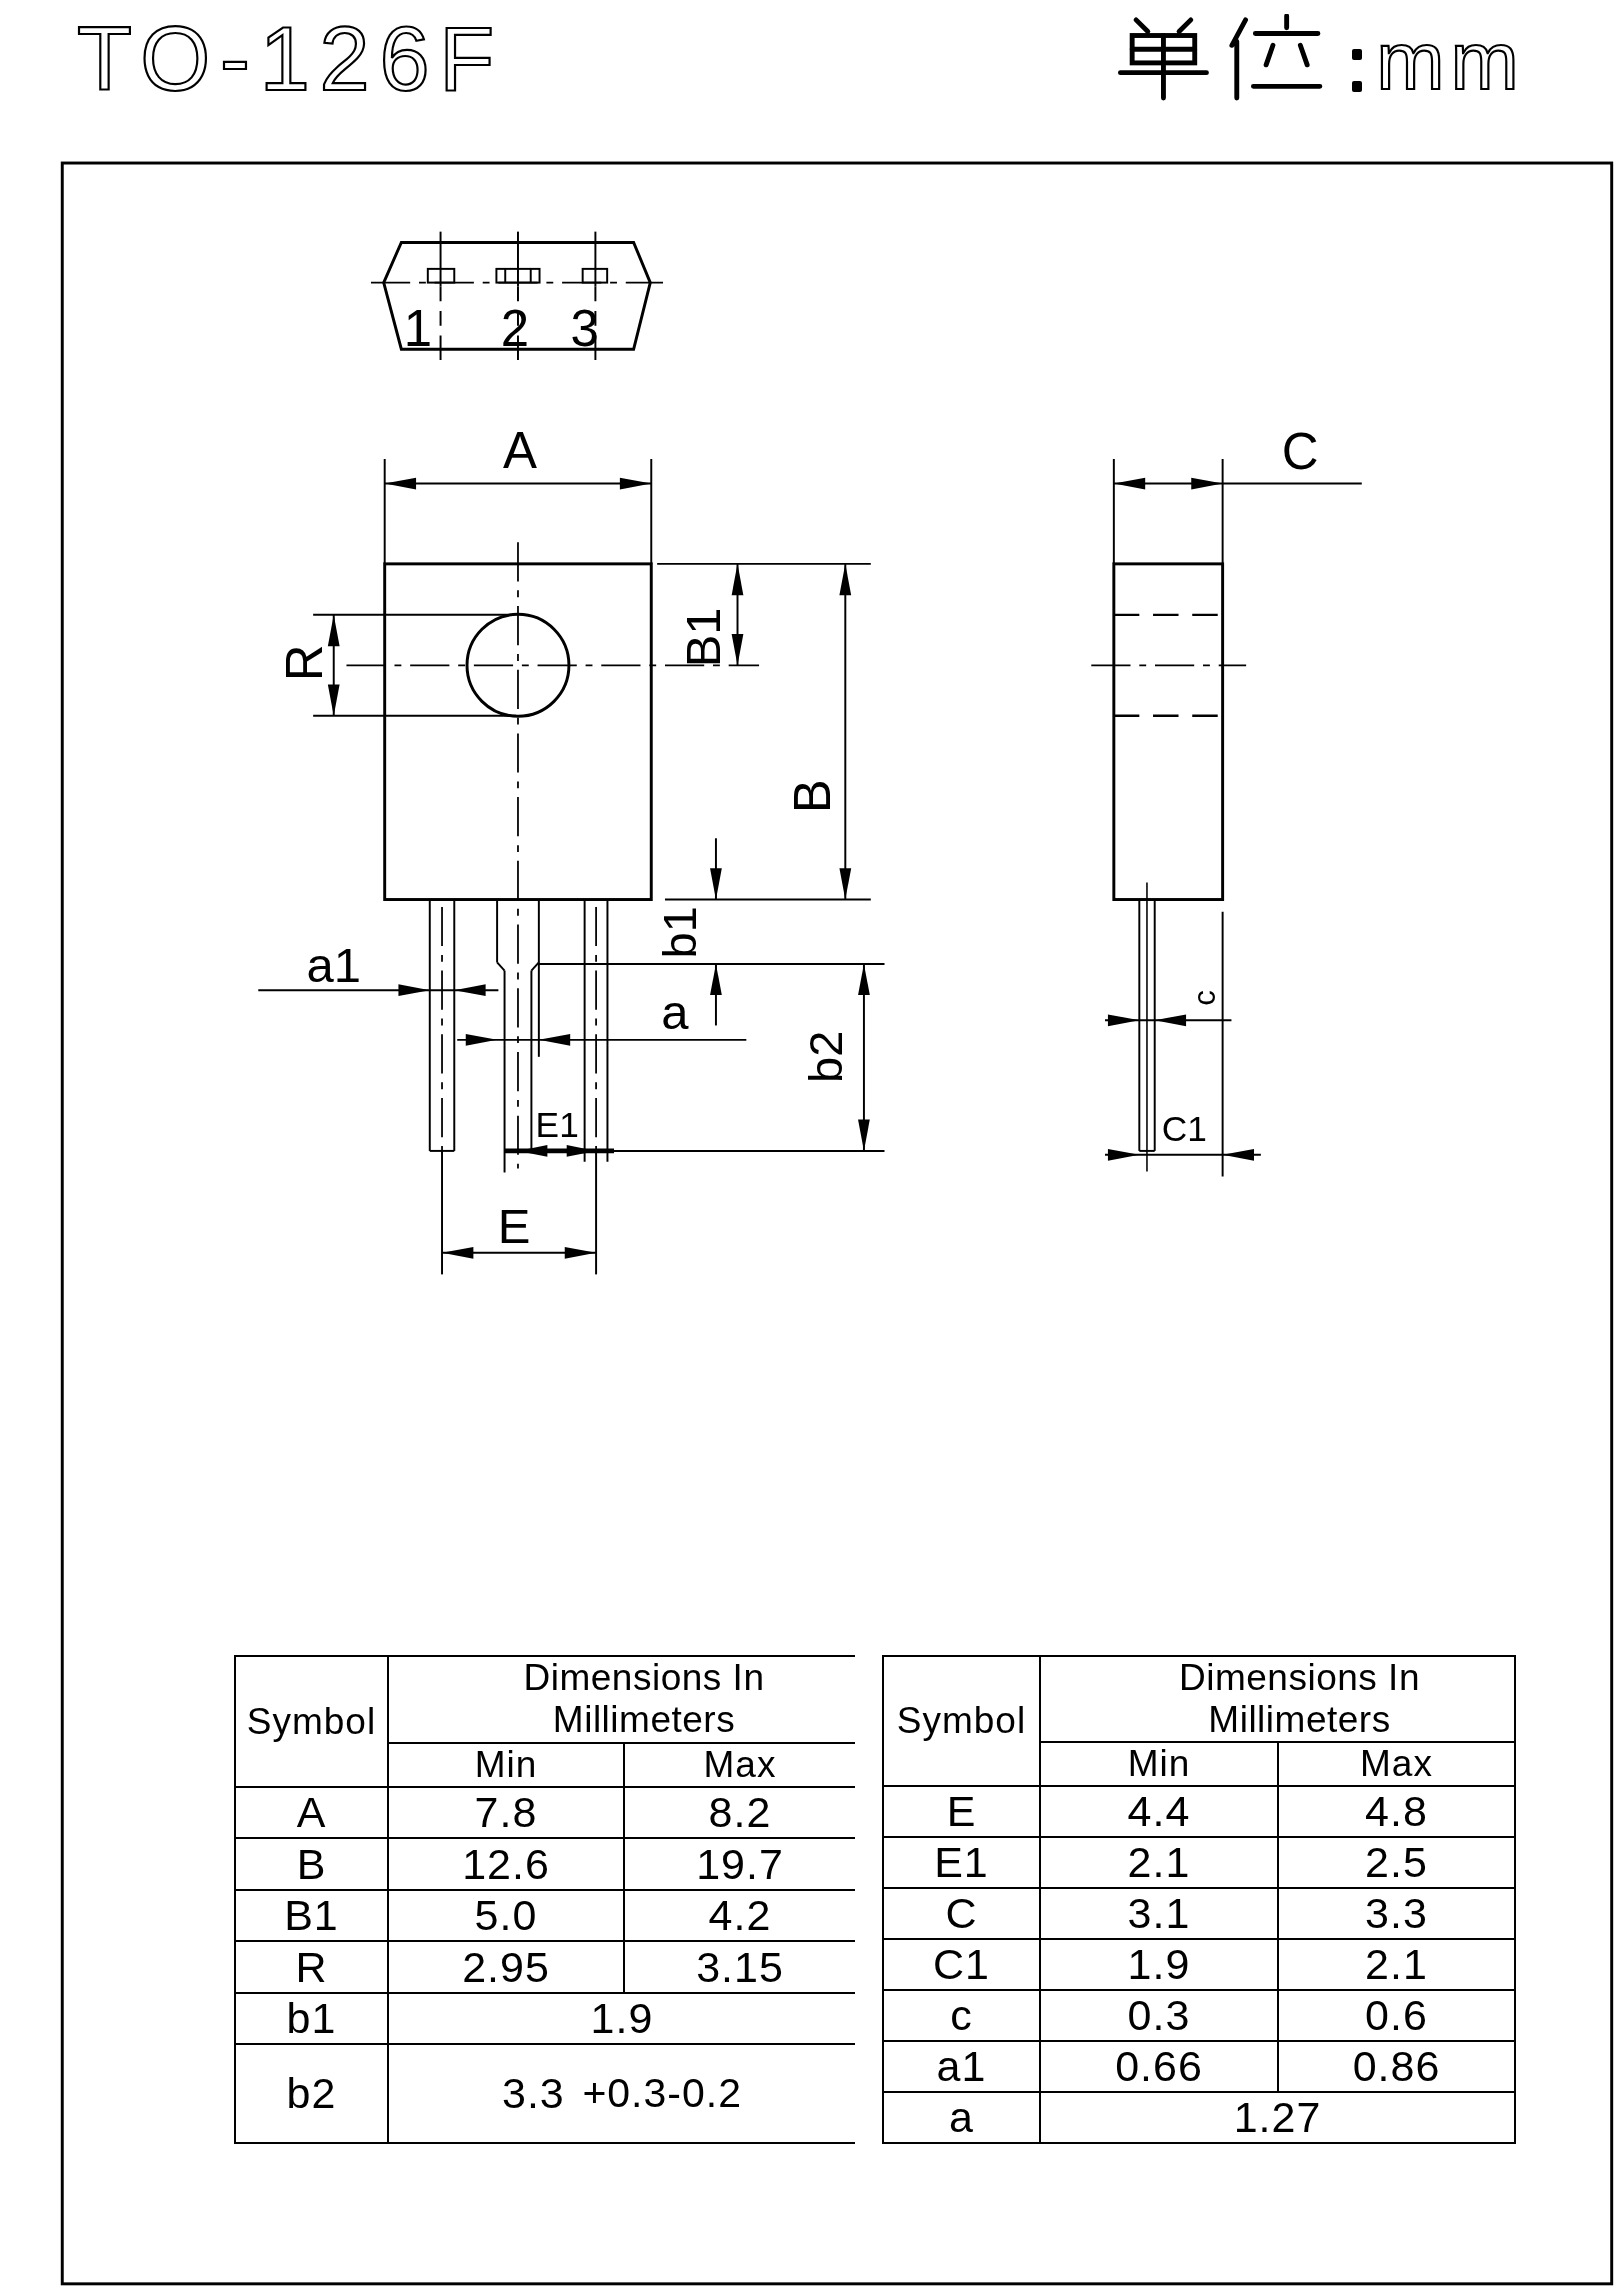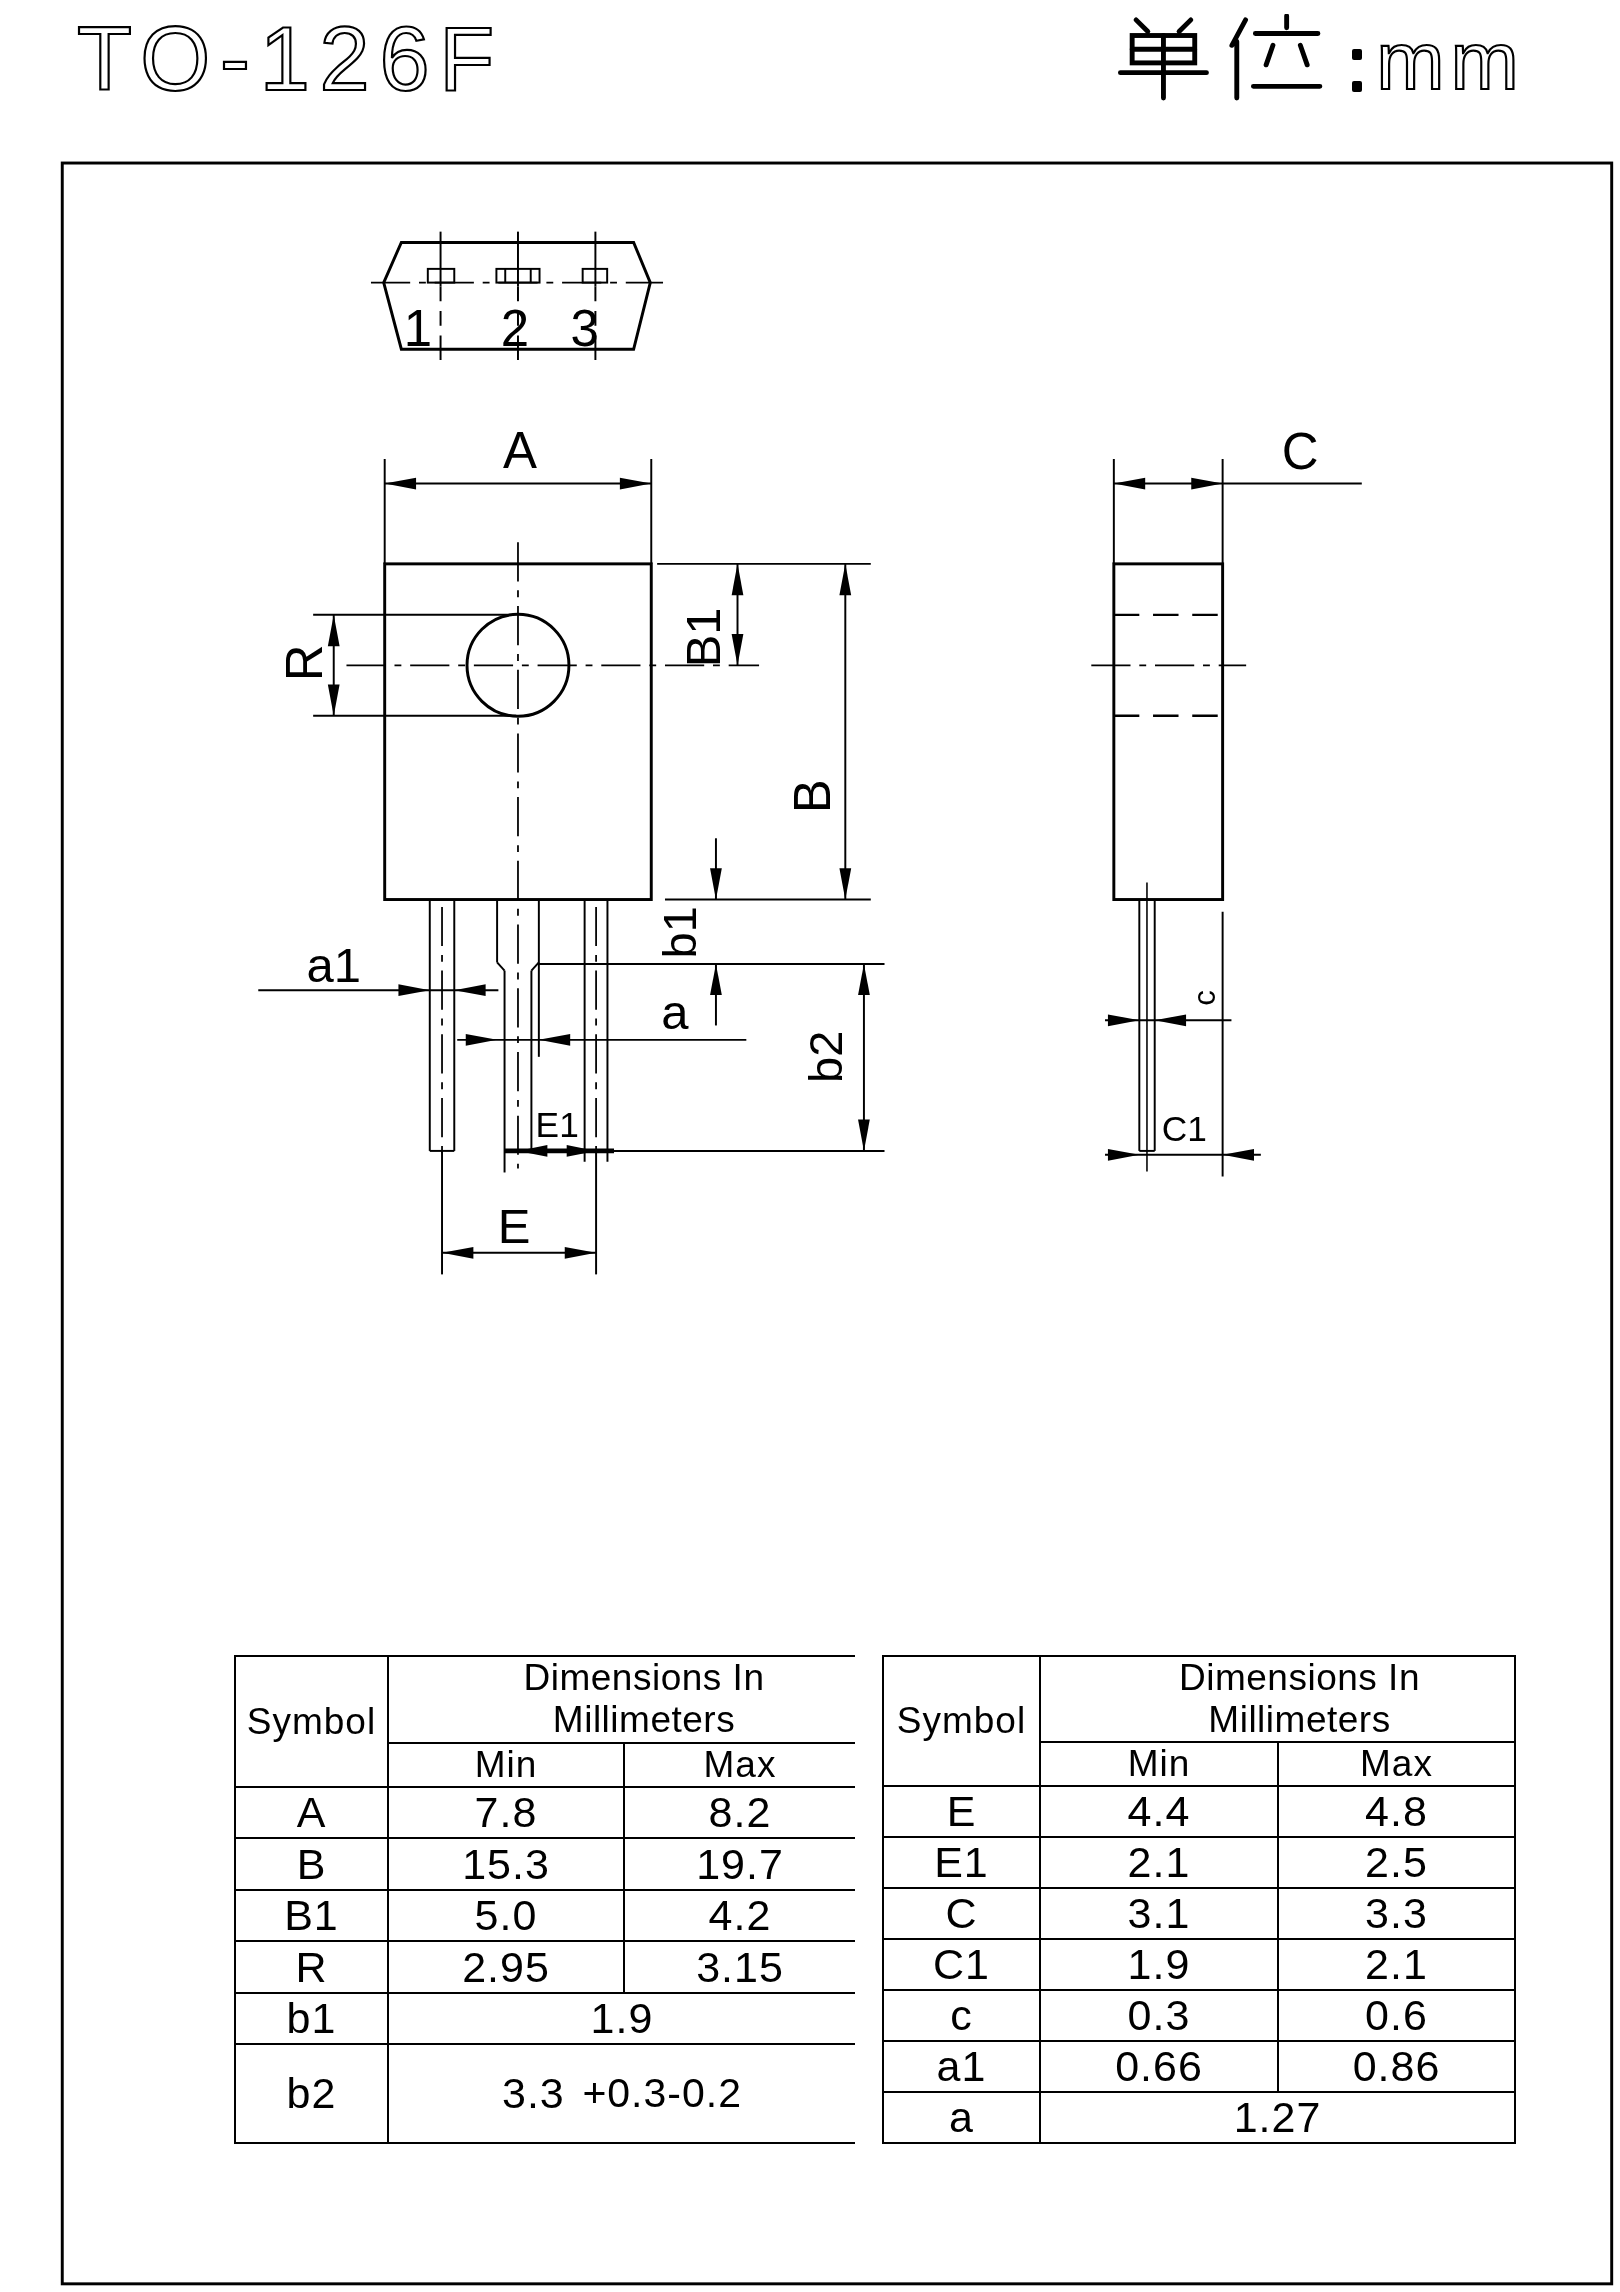--- a/index.html
+++ b/index.html
@@ -224,21 +224,21 @@
         <td class="hc">Min</td>
         <td class="hc">Max</td>
       </tr>
       <tr class="r">
         <td>A</td>
         <td>7.8</td>
         <td>8.2</td>
       </tr>
       <tr class="r">
         <td>B</td>
-        <td>15.3</td>
+        <td>12.6</td>
         <td>19.7</td>
       </tr>
       <tr class="r">
         <td>B1</td>
         <td>5.0</td>
         <td>4.2</td>
       </tr>
       <tr class="r">
         <td>R</td>
         <td>2.95</td>

